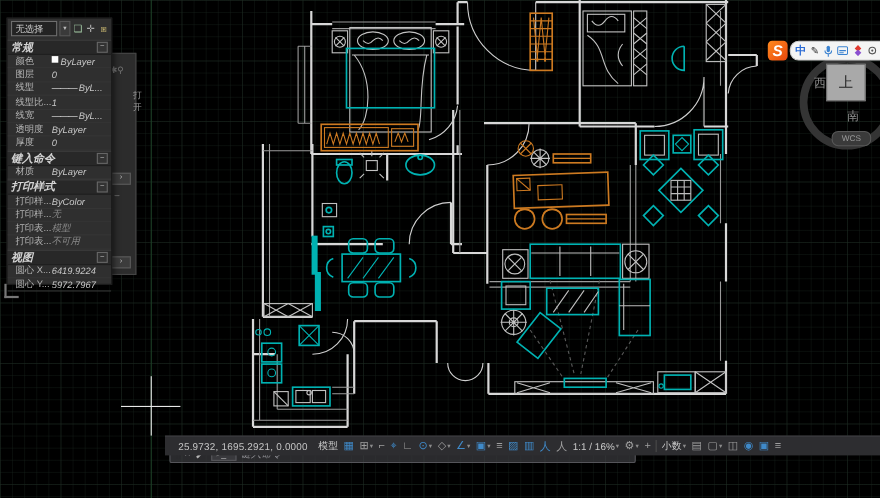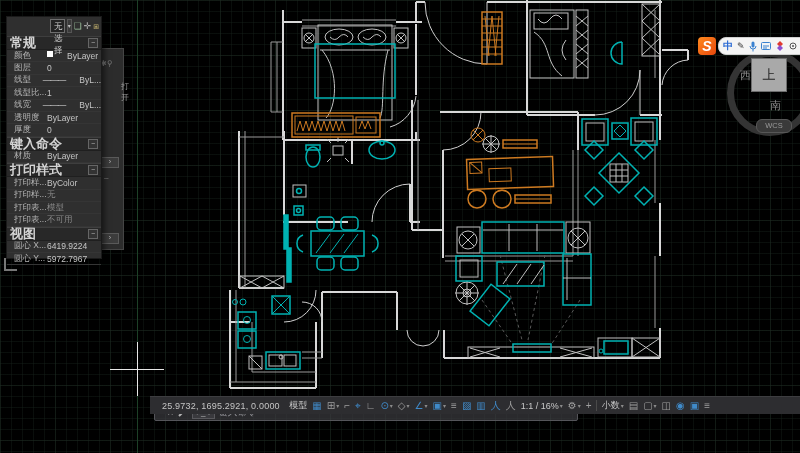--- a/index.html
+++ b/index.html
@@ -15,33 +15,33 @@
       linear-gradient(rgba(40,58,46,.30) 1px, transparent 1px),
       linear-gradient(90deg, rgba(40,58,46,.30) 1px, transparent 1px);
     background-size:11px 11px,11px 11px,55px 55px,55px 55px;}
   #axis-y{left:137px;top:0;width:1px;height:453px;background:#1d4027;z-index:1;}
   #plan{left:0;top:0;z-index:2;}
   .ch{background:#e8e8e8;z-index:5;}
 
   
   #palette{left:6px;top:16px;width:94px;height:241px;background:#2f2f2f;border:1px solid #1a1a1a;
            box-shadow:2px 2px 6px rgba(0,0,0,.6);z-index:10;font-size:8.5px;color:#c3c3c3;}
-  #pal-head{display:flex;align-items:center;gap:2px;padding:2px 2px 3px 3px;margin-left:40px;}
+  #pal-head{display:flex;align-items:center;gap:2px;padding:2px 2px 3px 3px;}
   #sel-box{width:42px;height:12px;background:#232323;border:1px solid #6e6e6e;color:#cfcfcf;
            font-size:8.5px;line-height:12px;padding-left:3px;}
   .pal-mini{width:9px;height:12px;background:#3a3a3a;border:1px solid #555;color:#bbb;font-size:6px;
             line-height:12px;text-align:center;}
   .pal-ic{width:11px;height:11px;font-size:9px;line-height:11px;text-align:center;color:#9fc5a0;}
   .sec{background:#282828;border-top:1px solid #3e3e3e;border-bottom:1px solid #1f1f1f;
        display:flex;justify-content:space-between;align-items:center;padding:1px 3px;height:10px;}
-  .sec b{font-weight:bold;color:#d4d4d4;font-size:13px;}
+  .sec b{font-weight:bold;color:#d4d4d4;font-size:10px;font-style:italic;}
   .minus{width:8px;height:8px;border:1px solid #666;color:#bbb;font-size:7px;line-height:7px;text-align:center;background:#333;}
   .prow{display:flex;align-items:center;height:11.4px;border-bottom:1px solid #353535;padding-left:7px;}
   .prow .lb{width:33px;color:#b5b5b5;white-space:nowrap;overflow:hidden;}
-  .prow .vl{color:#c6c6c6;white-space:nowrap;display:flex;align-items:flex-start;gap:14px;}
+  .prow .vl{color:#c6c6c6;white-space:nowrap;display:flex;align-items:flex-start;gap:2px;font-style:italic;}
   .prow .vl.dim{color:#8a8a8a;}
   .sw{width:6px;height:6px;background:#fff;display:inline-block;}
   .dash{color:#c6c6c6;letter-spacing:-1px;}
   #pal-grip{left:4px;top:258px;width:11px;height:11px;border-left:2px solid #777;border-bottom:2px solid #777;z-index:10;}
 
   
   #frag{left:96px;top:48px;width:26px;height:200px;background:#2c2c2c;border:1px solid #454545;z-index:9;
         color:#9a9a9a;font-size:8px;}
   #frag .fi{position:absolute;}
   .fbtn{width:16px;height:9px;background:#3c3c3c;border:1px solid #5a5a5a;color:#bbb;font-size:7px;

